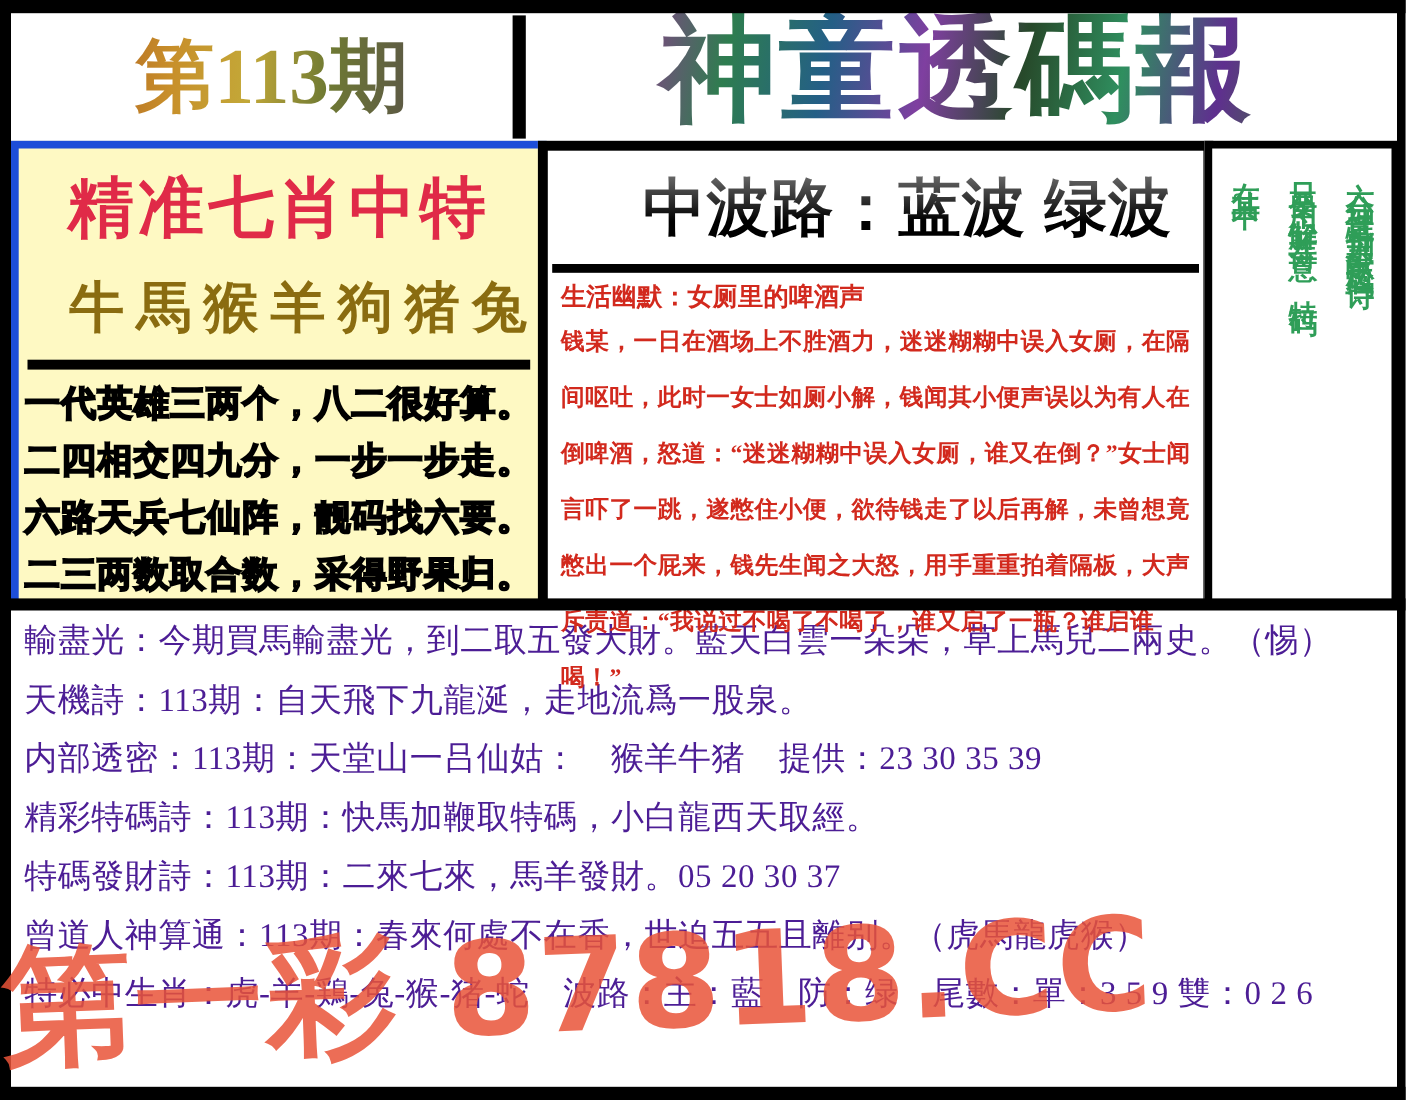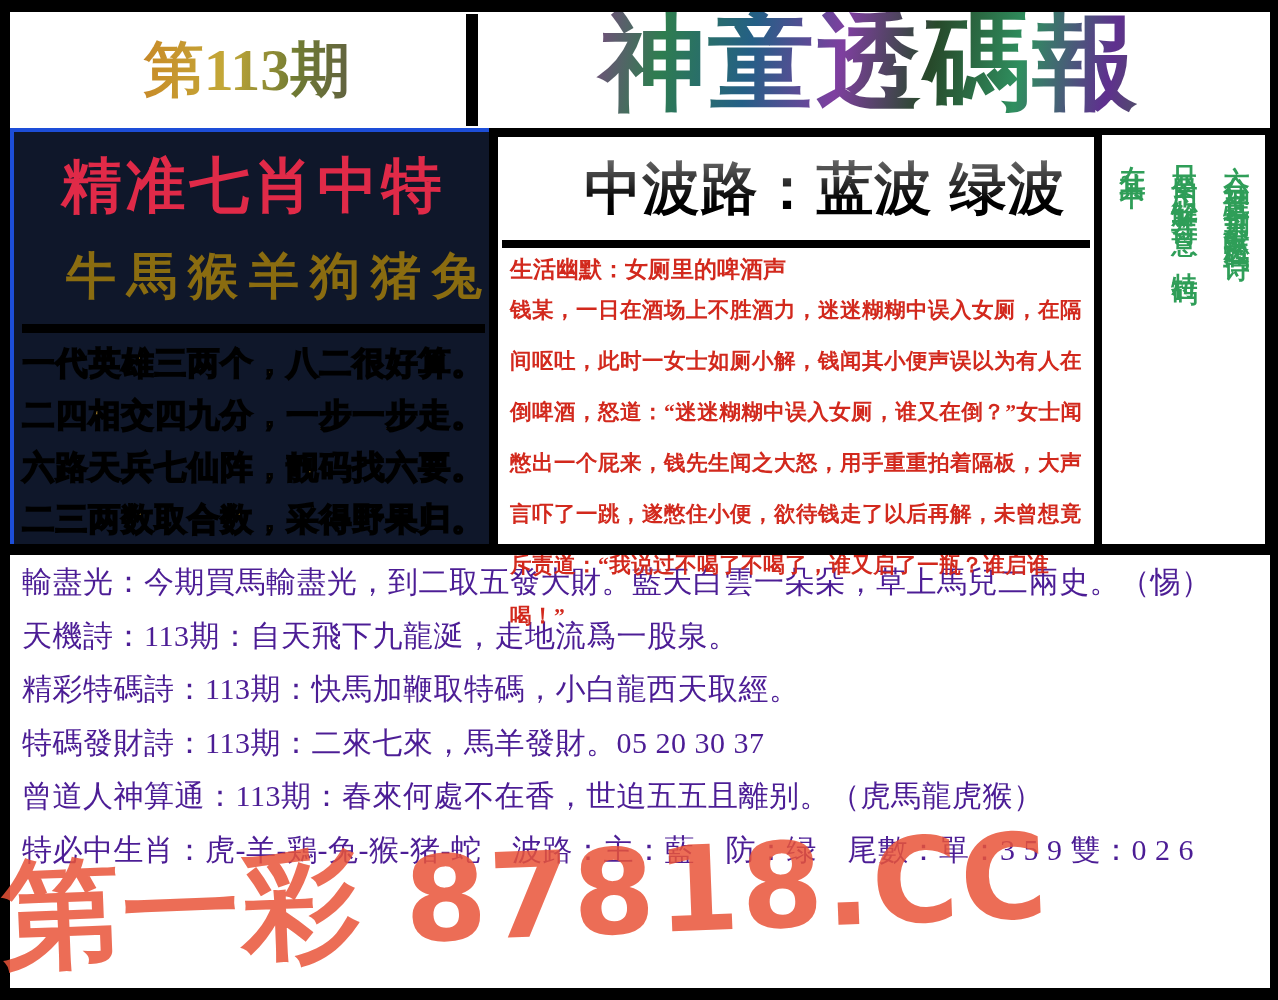--- a/index.html
+++ b/index.html
@@ -11,38 +11,38 @@
   .edge{position:absolute;background:#000;z-index:3;}
   .edge-top{left:0;top:0;width:1278px;height:12px;}
   .edge-left{left:0;top:0;width:10px;height:1000px;}
   .edge-right{right:0;top:0;width:8px;height:1000px;}
   .edge-bottom{left:0;bottom:0;width:1278px;height:12px;}
 
   
   .issue{
     position:absolute;left:42px;top:14px;width:410px;height:112px;
     display:flex;align-items:center;justify-content:center;
-    font-family:"Liberation Serif","DejaVu Serif",serif;font-weight:bold;font-size:60px;
+    font-family:"Liberation Serif","DejaVu Serif",serif;font-weight:bold;font-size:72px;
     background:linear-gradient(95deg,#a34a20 0%,#c88f2a 28%,#c3a838 45%,#6f7a33 62%,#57504a 85%);
     -webkit-background-clip:text;background-clip:text;color:transparent;
     white-space:nowrap;
   }
   .header-divider{position:absolute;left:466px;top:14px;width:12px;height:112px;background:#000;}
   .masthead{
     position:absolute;left:505px;top:-10px;width:730px;height:145px;
     display:flex;align-items:center;justify-content:center;
     font-weight:900;font-size:106px;letter-spacing:2px;white-space:nowrap;
     background:linear-gradient(100deg,#6a2fb0 0%,#8a3f8a 10%,#2e7d4f 22%,#245f86 34%,#7f3fa0 46%,#27492a 58%,#2f8f5f 70%,#5f2f8f 82%,#3f6f3f 92%,#46309a 100%);
     -webkit-background-clip:text;background-clip:text;color:transparent;
   }
 
   
   .left-panel{
     position:absolute;left:10px;top:128px;width:487px;height:426px;
-    border:4px solid #1d4ed8;box-sizing:border-box;background:#0f172a;z-index:2;
+    border:7px solid #1d4ed8;box-sizing:border-box;background:#fef9c3;z-index:2;
   }
   .headline{
     margin:14px 4px 0;text-align:center;white-space:nowrap;
     font-family:"Liberation Serif","DejaVu Serif",serif;
     font-size:60px;font-weight:bold;color:#e02a48;letter-spacing:4px;
   }
   .zodiacs{
     margin-top:16px;text-align:right;white-space:nowrap;
     font-size:50px;font-weight:bold;color:#8a6c10;letter-spacing:11px;
   }
@@ -131,39 +131,40 @@
     <div class="poem-line">二三两数取合数，采得野果归。</div>
   </div>
 
   <div class="middle-panel">
     <div class="wave-title"><span class="mirror">必</span><span>中波路：蓝波 绿波</span></div>
     <div class="m-div"></div>
     <div class="joke-title">生活幽默：女厕里的啤酒声</div>
     <div class="joke-line">钱某，一日在酒场上不胜酒力，迷迷糊糊中误入女厕，在隔</div>
     <div class="joke-line">间呕吐，此时一女士如厕小解，钱闻其小便声误以为有人在</div>
     <div class="joke-line">倒啤酒，怒道：“迷迷糊糊中误入女厕，谁又在倒？”女士闻</div>
+    <div class="joke-line">言吓了一跳，遂憋住小便，欲待钱走了以后再解，未曾想竟</div>
     <div class="joke-line">憋出一个屁来，钱先生闻之大怒，用手重重拍着隔板，大声</div>
-    <div class="joke-line">言吓了一跳，遂憋住小便，欲待钱走了以后再解，未曾想竟</div>
     <div class="joke-line">斥责道：“我说过不喝了不喝了，谁又启了一瓶？谁启谁</div>
     <div class="joke-line">喝！”</div>
   </div>
 
   <div class="right-panel">
     <div class="v-wrap">
       <span class="v-col">六合神童特别奉献透码诗</span>
       <span class="v-col">只要用心解开诗意，特码</span>
       <span class="v-col">在其中。</span>
     </div>
   </div>
 
   <div class="hr-main"></div>
 
   <div class="bottom-section">
     <div class="b-line">輸盡光：今期買馬輸盡光，到二取五發大財。藍天白雲一朵朵，草上馬兒二兩史。（惕）</div>
     <div class="b-line">天機詩：113期：自天飛下九龍涎，走地流爲一股泉。</div>
+    <div class="b-line">内部透密：113期：天堂山一吕仙姑：　猴羊牛猪　提供：23 30 35 39</div>
     <div class="b-line">精彩特碼詩：113期：快馬加鞭取特碼，小白龍西天取經。</div>
     <div class="b-line">特碼發財詩：113期：二來七來，馬羊發財。05 20 30 37</div>
     <div class="b-line">曾道人神算通：113期：春來何處不在香，世迫五五且離别。（虎馬龍虎猴）</div>
     <div class="b-line">特必中生肖：虎-羊-鶏-兔-猴-猪-蛇　波路：主：藍　防：绿　尾數：單：3 5 9 雙：0 2 6</div>
   </div>
 
   <div class="watermark">第一彩 87818.CC</div>
 
 </div>
 

